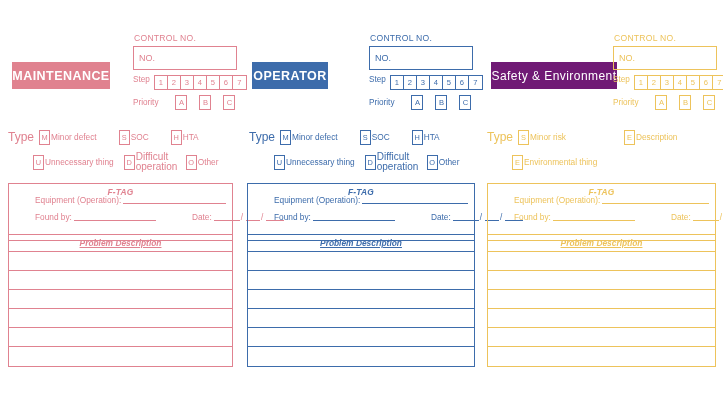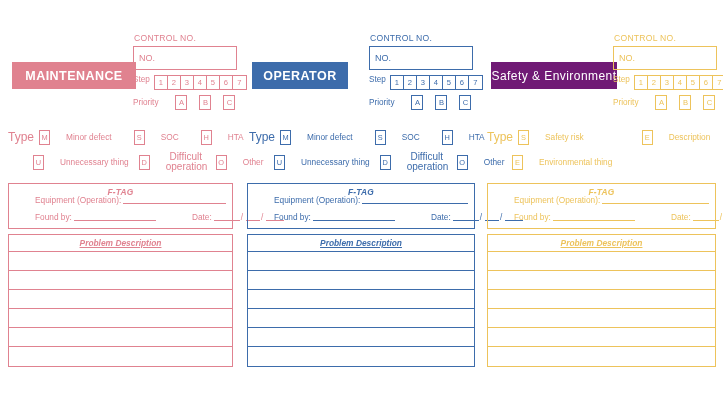--- a/index.html
+++ b/index.html
@@ -15,22 +15,22 @@
   .card.operator{left:241px;width:245px;}
   .card.safety{left:481px;width:242px;}
 
   
   .title-badge{
     position:absolute;left:12px;top:62px;height:27px;
     display:flex;align-items:center;justify-content:center;
     color:#ffffff;font-size:12.5px;font-weight:bold;letter-spacing:.45px;
     box-sizing:border-box;padding:0 9px;white-space:nowrap;
   }
-  .maintenance .title-badge{background:#e0828f;width:124px;}
-  .operator    .title-badge{background:#3d6cab;width:96px;left:11px;}
+  .maintenance .title-badge{background:#e0828f;width:98px;}
+  .operator    .title-badge{background:#3d6cab;width:76px;left:11px;}
   .safety      .title-badge{background:#701a75;width:126px;left:10px;font-weight:normal;font-size:12px;}
 
   
   .control-wrap{position:absolute;top:33px;}
   .maintenance .control-wrap{left:133px;}
   .operator    .control-wrap{left:128px;}
   .safety      .control-wrap{left:132px;}
 
   .control-label{font-size:8.6px;letter-spacing:.25px;margin:0 0 3px 1px;white-space:nowrap;}
   .control-box{
@@ -62,31 +62,31 @@
   .type-block{position:absolute;left:8px;top:127px;width:232px;}
   .safety .type-block{left:6px;}
   .type-row{display:flex;align-items:center;height:20px;}
   .type-row.second{margin-top:5px;padding-left:25px;}
   .safety .type-row.second{padding-left:25px;}
   .type-lbl{font-size:12px;margin-right:5px;}
   .chk{
     width:11px;height:15px;border:1.3px solid;box-sizing:border-box;flex:none;
     display:flex;align-items:center;justify-content:center;font-size:7.4px;
   }
-  .chk-text{font-size:8.3px;margin-left:16px;white-space:nowrap;line-height:1.05;text-align:center;}
+  .chk-text{font-size:8.3px;margin-left:1px;white-space:nowrap;line-height:1.05;}
   .chk-text.two-line{font-size:10px;white-space:normal;width:40px;}
   .opt{display:flex;align-items:center;}
   .sp10{width:10px;flex:none;}
   .sp16{width:16px;flex:none;}
   .sp22{width:22px;flex:none;}
   .sp58{width:58px;flex:none;}
 
   
   .ftag-box{
-    position:absolute;left:8px;top:183px;width:225px;height:46px;
+    position:absolute;left:8px;top:183px;width:225px;height:58px;
     border:1.3px solid;box-sizing:border-box;
   }
   .operator .ftag-box{left:6px;width:228px;}
   .safety .ftag-box{left:6px;width:229px;}
   .ftag-title{
     text-align:center;font-size:8.4px;font-style:italic;font-weight:bold;
     margin-top:3px;letter-spacing:.2px;
   }
   .ftag-line1{display:flex;align-items:flex-end;padding:0 6px;margin-top:-2px;}
   .ftag-line2{display:flex;align-items:flex-end;padding:0 6px;margin-top:7px;}
@@ -368,21 +368,21 @@
           <div class="prio-cell p2">C</div>
         </div>
       </div>
     </div>
 
     <div class="type-block">
       <div class="type-row">
         <span class="type-lbl">Type</span>
         <div class="opt">
           <div class="chk">S</div>
-          <span class="chk-text">Safety risk</span>
+          <span class="chk-text">Minor risk</span>
         </div>
         <div class="sp58"></div>
         <div class="opt">
           <div class="chk">E</div>
           <span class="chk-text">Description</span>
         </div>
       </div>
 
       <div class="type-row second">
         <div class="opt">

